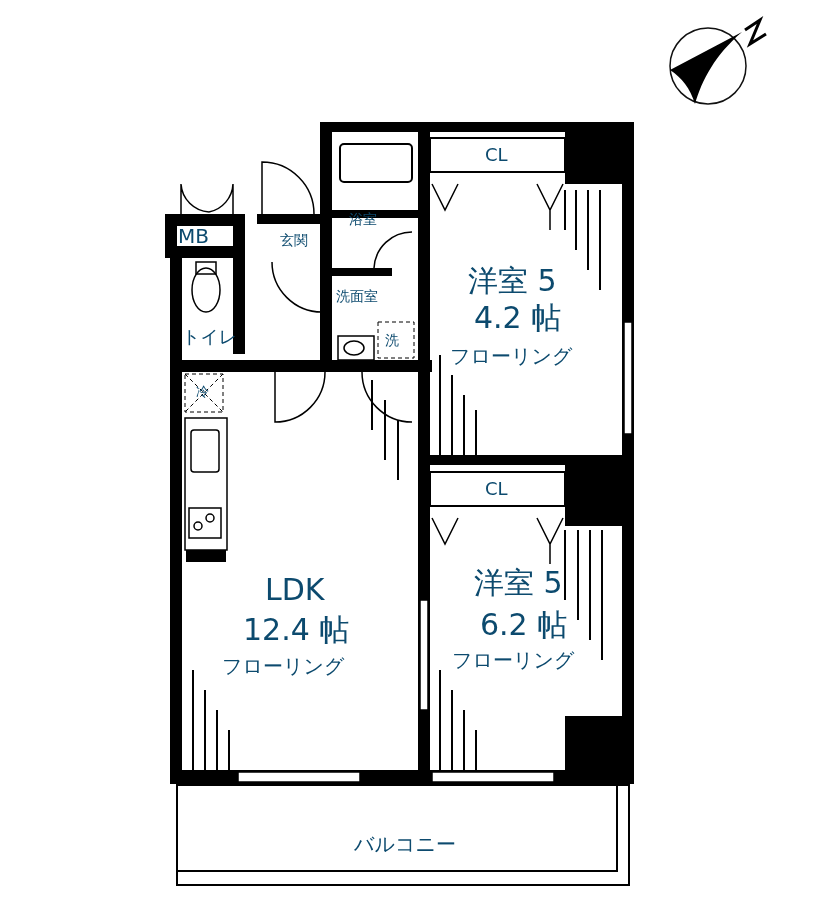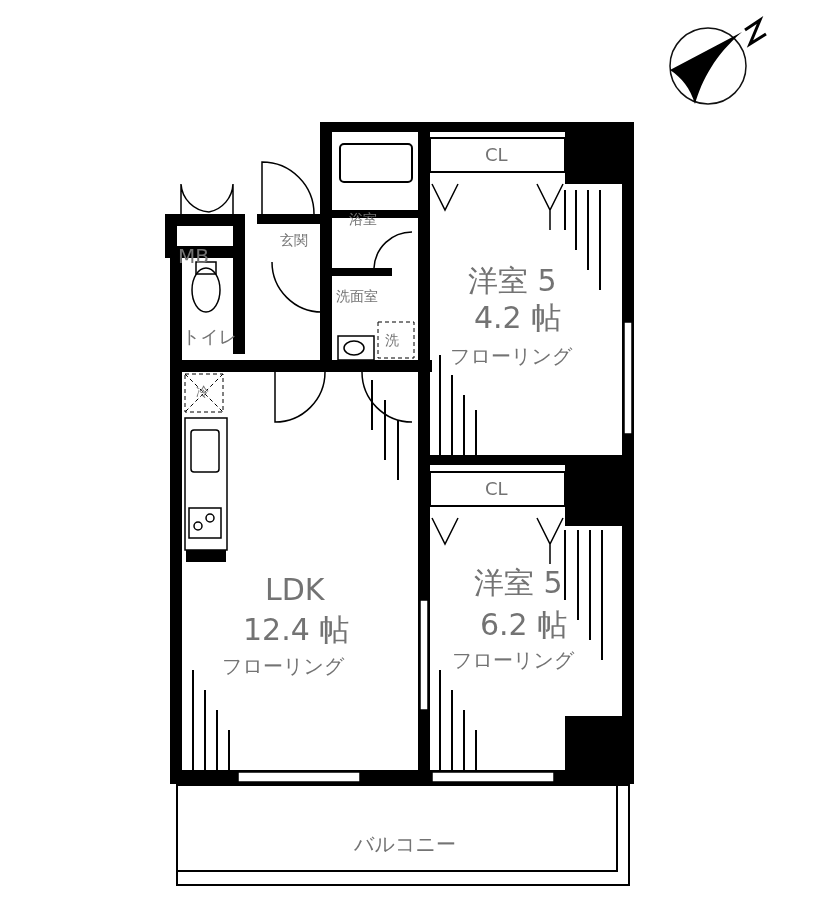--- a/index.html
+++ b/index.html
@@ -1,18 +1,18 @@
 <!DOCTYPE html>
 <html><head>
 <meta charset="utf-8">
 <style>
   html,body{margin:0;padding:0;background:#fff;}
   body{width:826px;height:898px;position:relative;overflow:hidden;font-family:"DejaVu Sans","Liberation Sans",sans-serif;}
   svg{position:absolute;left:0;top:0;}
-  .lbl{position:absolute;color:#737373;white-space:nowrap;text-align:right;line-height:1;}
+  .lbl{position:absolute;color:#0c4a6e;white-space:nowrap;text-align:right;line-height:1;}
   .big{font-size:30px;}
   .sm{font-size:20px;}
   .xs{font-size:14px;}
   .cl{font-size:18px;}
 </style>
 </head>
 <body>
 
 <svg width="826" height="898" viewBox="0 0 826 898">
 
@@ -126,21 +126,21 @@
     <line x1="193" y1="670" x2="193" y2="770"></line>
       <line x1="205" y1="690" x2="205" y2="770"></line>
     <line x1="217" y1="710" x2="217" y2="770"></line>
       <line x1="229" y1="730" x2="229" y2="770"></line>
     <line x1="372" y1="380" x2="372" y2="430"></line>
       <line x1="385" y1="400" x2="385" y2="460"></line>
     <line x1="398" y1="420" x2="398" y2="480"></line>
   </g>
 </svg>
 
-<div class="lbl sm" style="left:178px;top:226px;margin-top:20px;">MB</div>
+<div class="lbl sm" style="left:178px;top:226px;">MB</div>
 <div class="lbl xs" style="left:280px;top:233px;">玄関</div>
 <div class="lbl xs" style="left:349px;top:212px;">浴室</div>
 <div class="lbl xs" style="left:336px;top:289px;">洗面室</div>
 <div class="lbl xs" style="left:385px;top:333px;">洗</div>
 <div class="lbl" style="left:182px;top:328px;font-size:18px;">トイレ</div>
 <div class="lbl" style="left:196px;top:385px;font-size:13px;">冷</div>
 
 <div class="lbl cl" style="left:485px;top:146px;">CL</div>
 <div class="lbl big" style="left:468px;top:266px;">洋室 5</div>
 <div class="lbl big" style="left:474px;top:303px;">4.2 帖</div>

